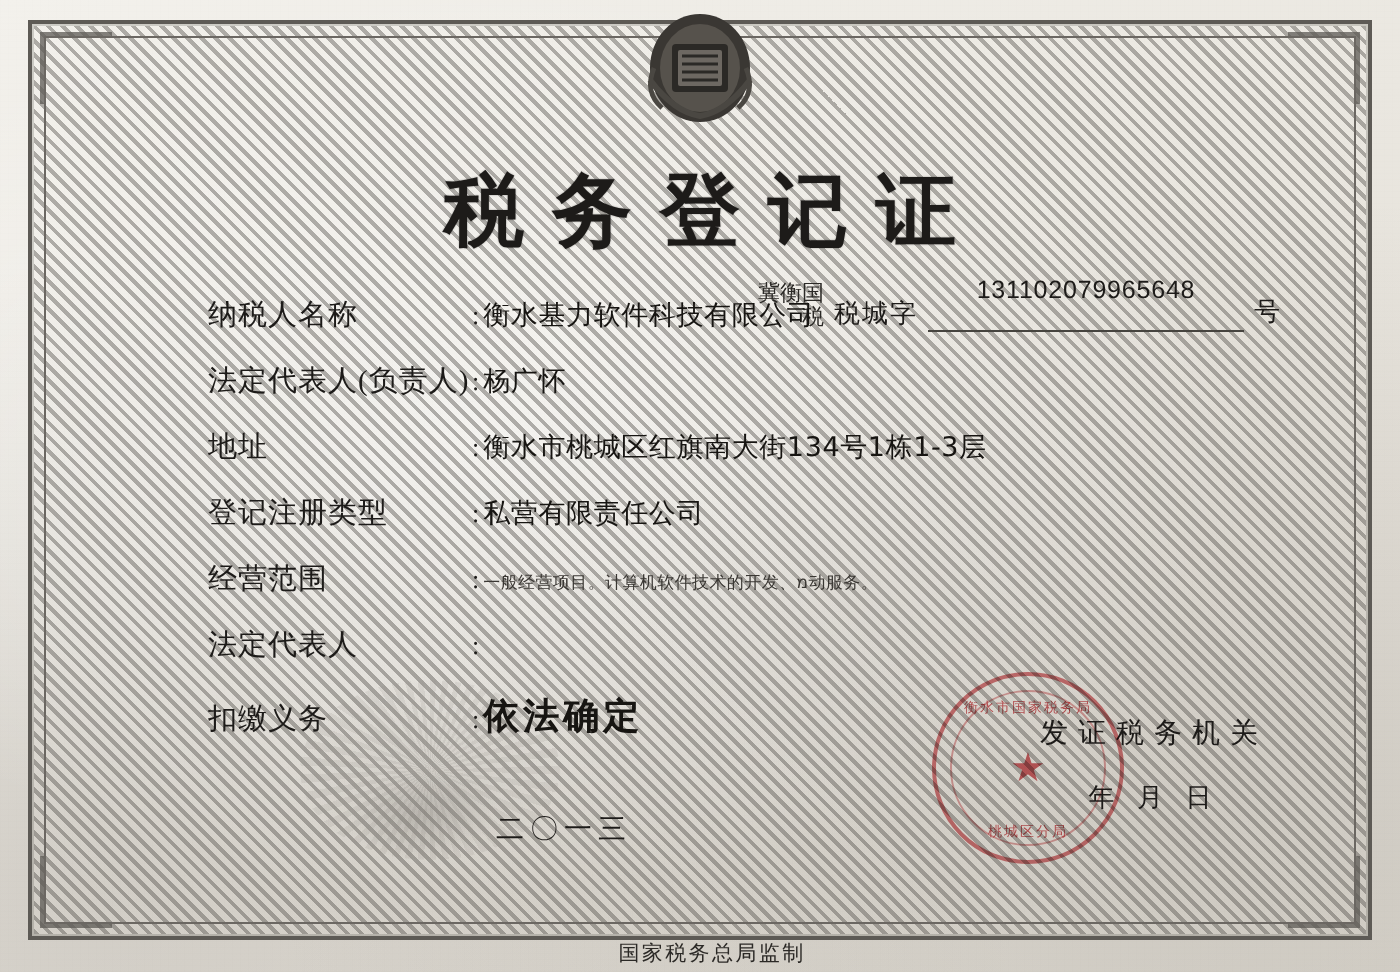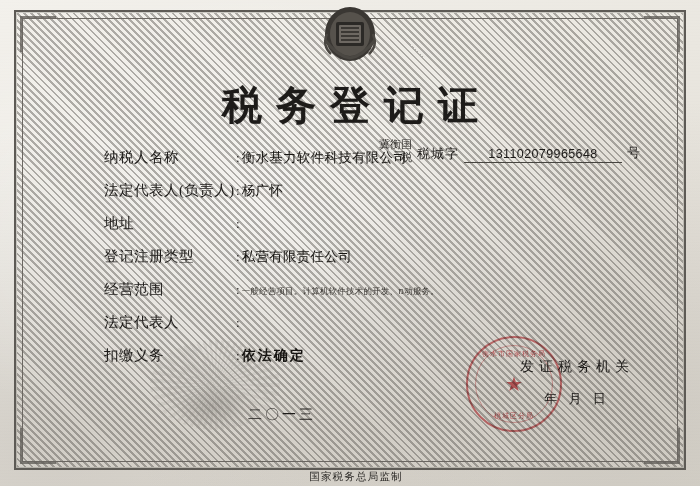--- a/index.html
+++ b/index.html
@@ -132,21 +132,21 @@
   .serial .big {
     font-size: 13px;
     font-weight: normal;
     letter-spacing: 1px;
     padding-bottom: 0px;
   }
   .serial .num {
     font-size: 12.5px;
     letter-spacing: .4px;
     border-bottom: 1px solid #46443f;
-    padding: 0 4px 1px 4px;
+    padding: 0 4px 13px 4px;
     min-width: 150px;
     text-align: center;
     font-family: "Liberation Sans", sans-serif;
   }
   .serial .hao {
     font-size: 13px;
     padding-bottom: 1px;
   }
 
   
@@ -189,21 +189,21 @@
     font-family: "DejaVu Sans", "Liberation Sans", sans-serif;
     text-align: right;
   }
   .value.small {
     font-size: 8.5px;
     color: #3a3733;
     letter-spacing: .2px;
   }
   .value.bold {
     font-weight: bold;
-    font-size: 14px;
+    font-size: 18px;
     font-family: "DejaVu Serif", "Liberation Serif", serif;
     letter-spacing: 2px;
   }
 
   
   .issuer {
     position: absolute;
     right: 66px;
     bottom: 78px;
     text-align: center;
@@ -347,20 +347,21 @@
 
     <div class="row">
       <span class="label">法定代表人(负责人)</span>
       <span class="colon">:</span>
       <span class="value">杨广怀</span>
     </div>
 
     <div class="row">
       <span class="label spread">地址</span>
       <span class="colon">:</span>
+      <span class="value">衡水市桃城区红旗南大街134号1栋1-3层</span>
     </div>
 
     <div class="row">
       <span class="label spread">登记注册类型</span>
       <span class="colon">:</span>
       <span class="value">私营有限责任公司</span>
     </div>
 
     <div class="row">
       <span class="label spread">经营范围</span>

